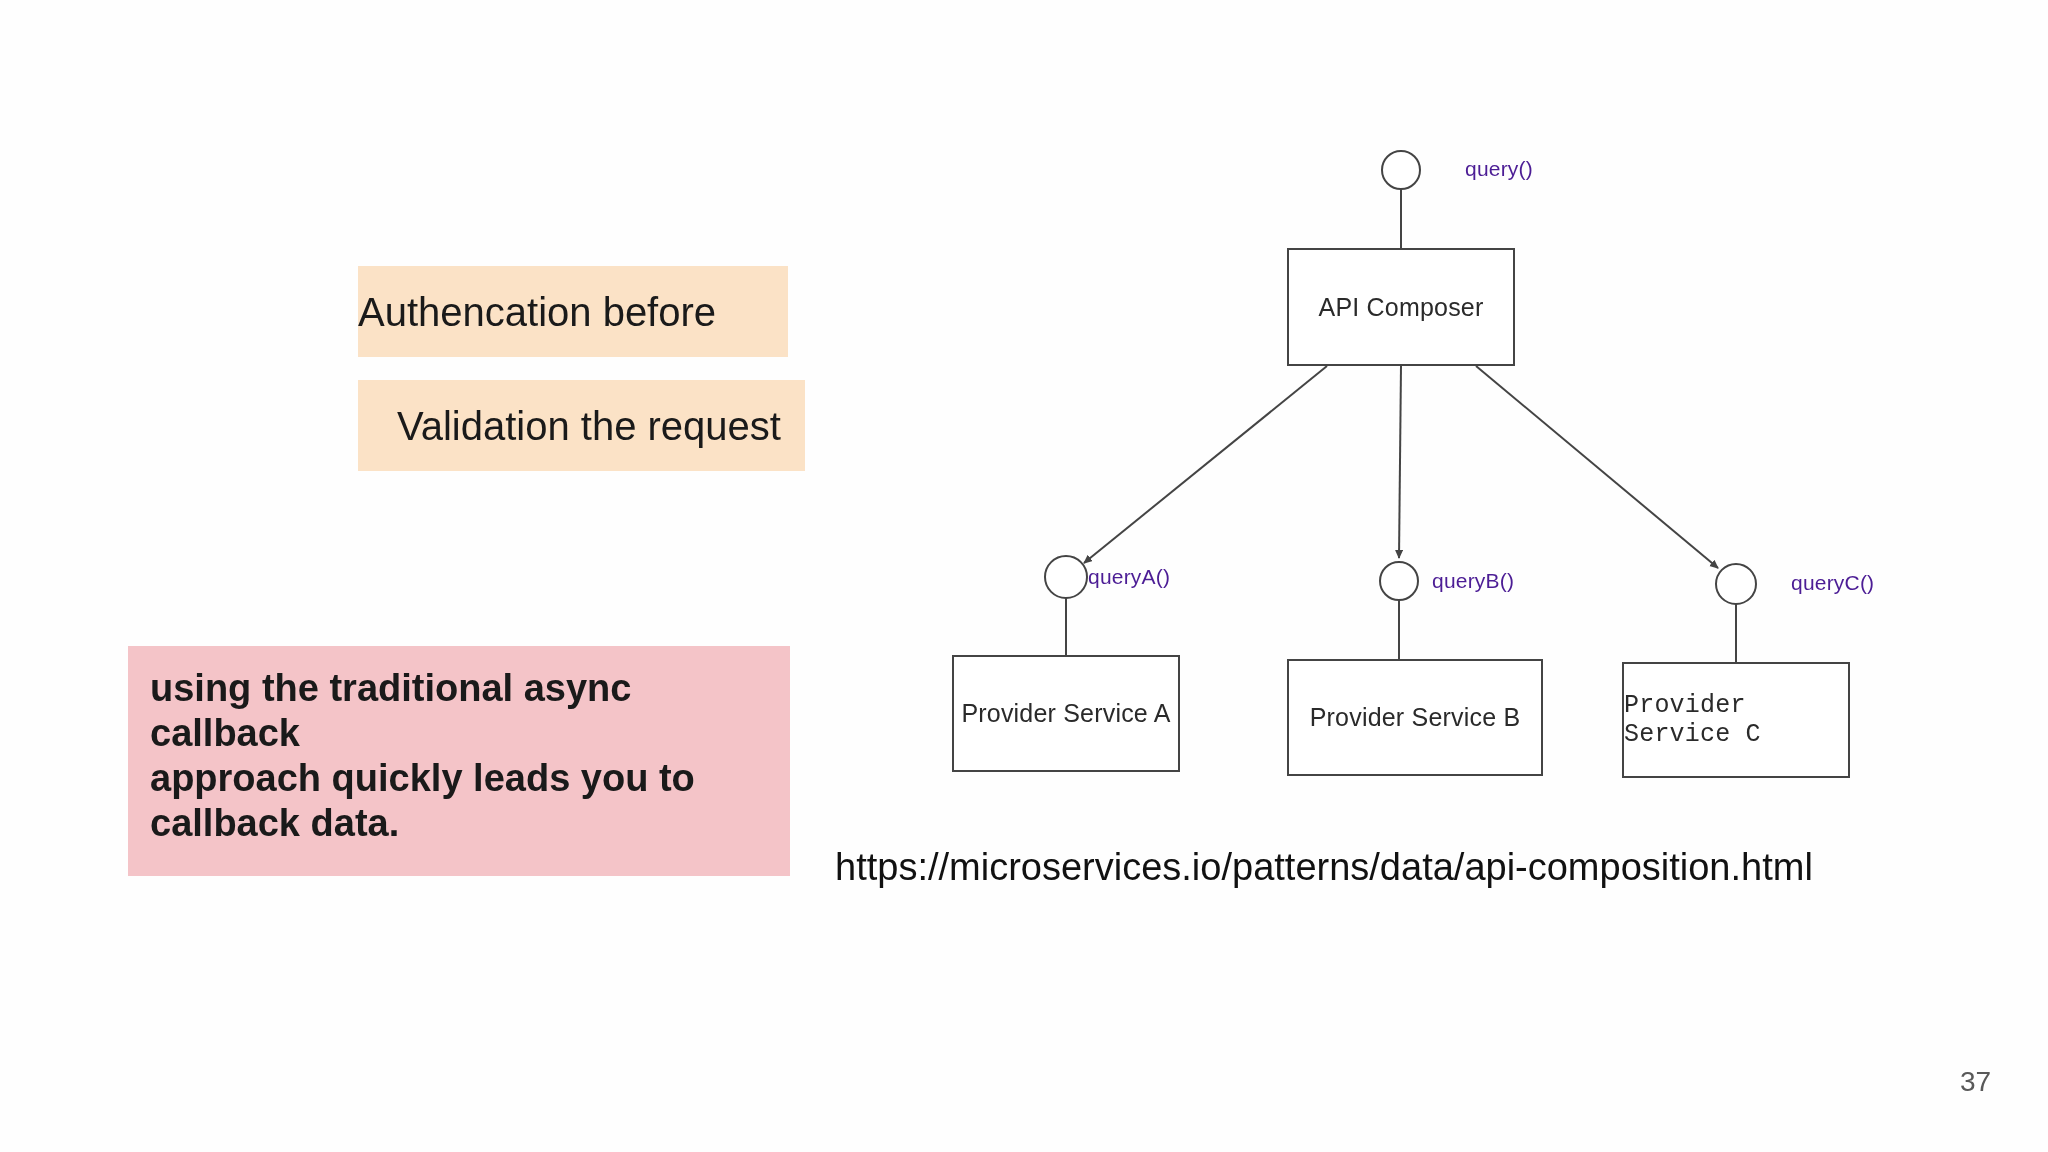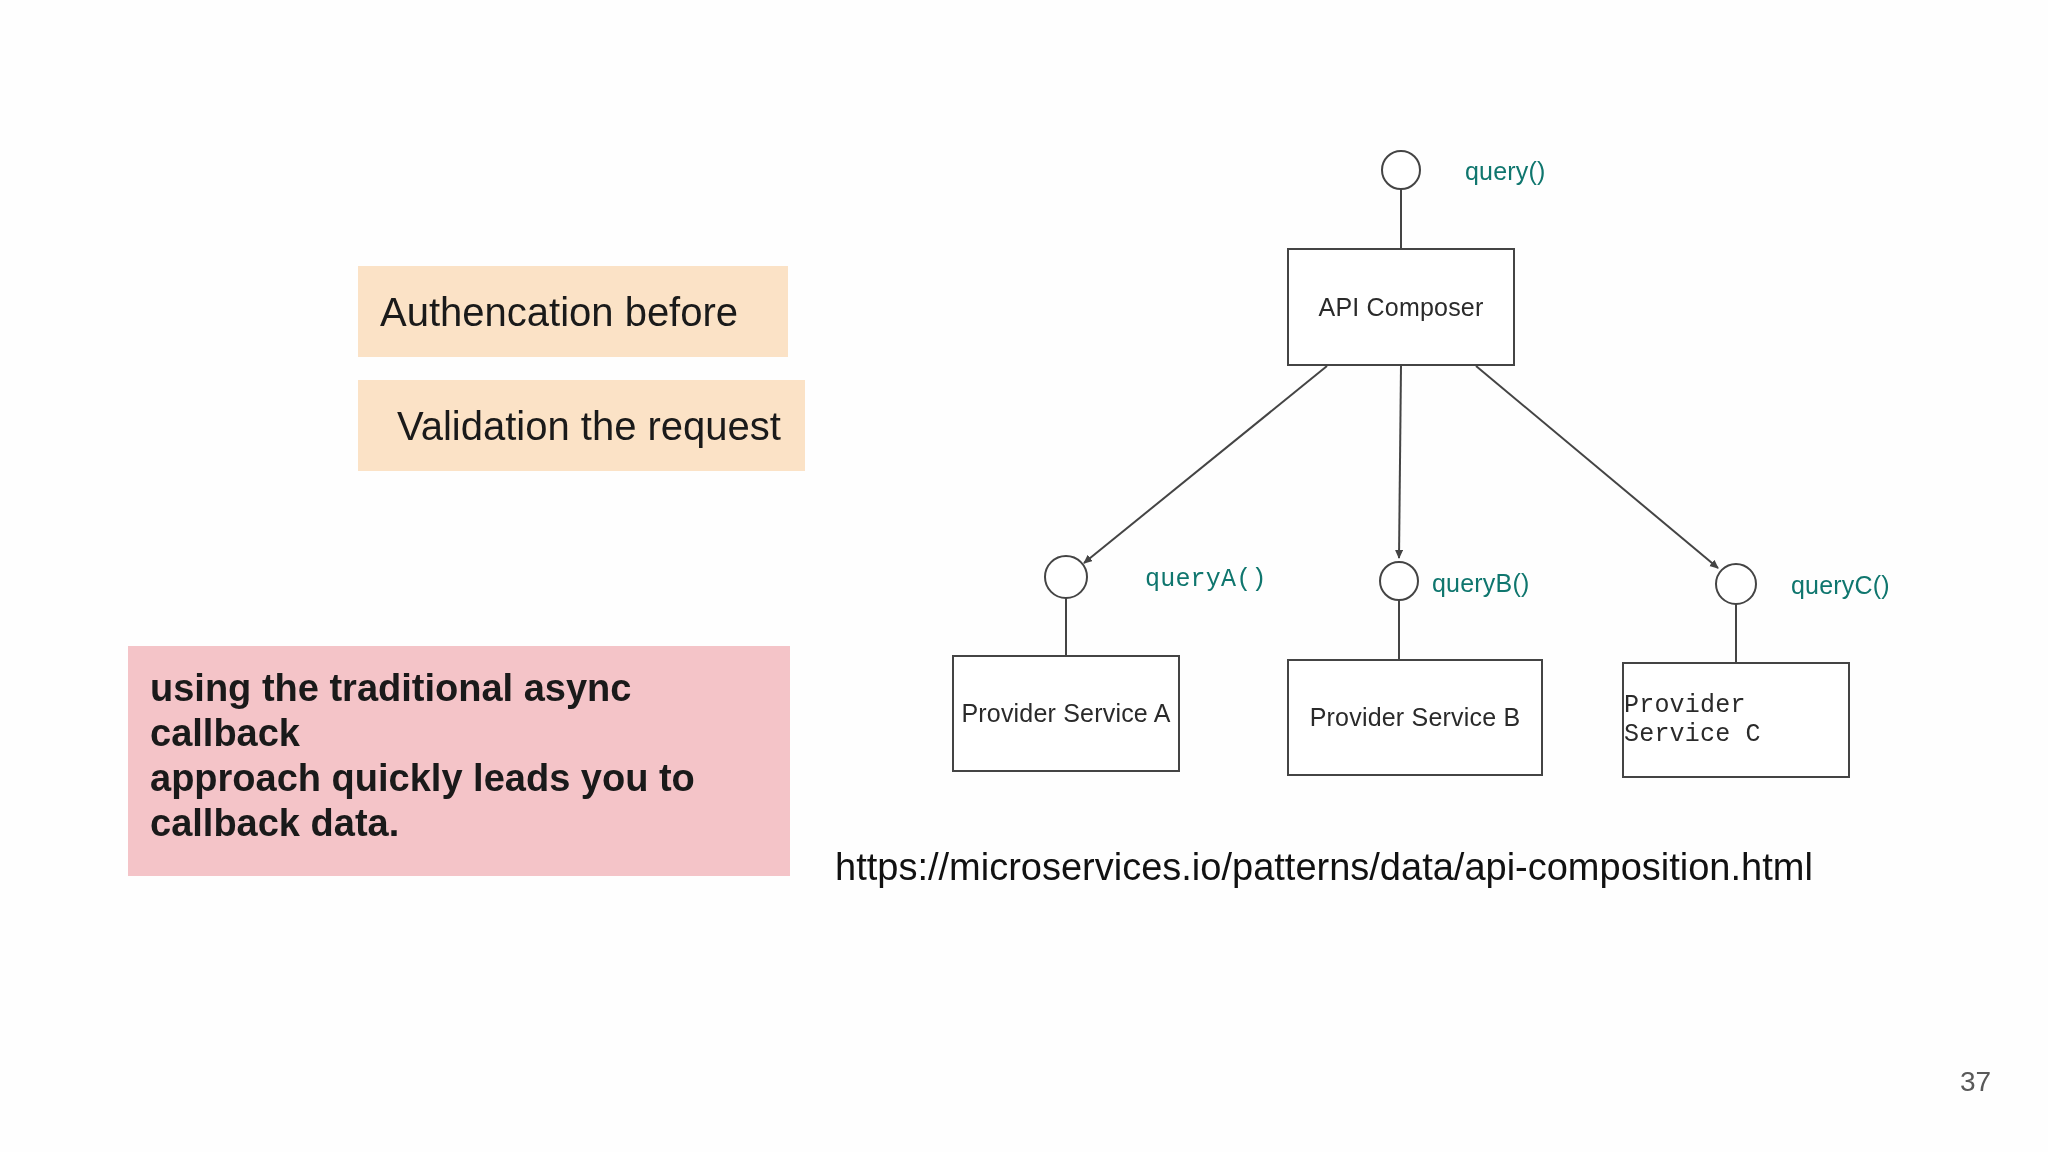--- a/index.html
+++ b/index.html
@@ -15,21 +15,21 @@
 
   
   .note{
     position:absolute;
     display:flex;align-items:center;
     font-size:40px;line-height:1.15;
     color:#1a1a1a;
   }
   .note-orange{background:#fbe2c6;}
   .note-pink{background:#f4c4c8;font-weight:bold;}
-  #note1{left:358px;top:266px;width:430px;height:91px;padding-left:22px;box-sizing:border-box;}
+  #note1{left:358px;top:266px;width:430px;height:91px;box-sizing:border-box;}
   #note2{left:358px;top:380px;width:447px;height:91px;padding-left:39px;box-sizing:border-box;}
   #note3{
     left:128px;top:646px;width:662px;height:230px;
     display:block;box-sizing:border-box;
     padding:20px 10px 0 22px;
     font-size:38px;line-height:45px;
   }
   #note3 .line{display:block;}
 
   
@@ -43,26 +43,26 @@
     box-sizing:border-box;
     letter-spacing:0.2px;
   }
   #composer-box{left:1287px;top:248px;width:228px;height:118px;}
   #service-a-box{left:952px;top:655px;width:228px;height:117px;}
   #service-b-box{left:1287px;top:659px;width:256px;height:117px;}
   #service-c-box{left:1622px;top:662px;width:228px;height:116px;font-family:Liberation Mono, monospace;}
 
   .op-label{
     position:absolute;
-    font-size:25px;color:#0f766e;
+    font-size:21px;color:#4c1d95;
     white-space:nowrap;
     letter-spacing:0.2px;
   }
   #query-label{left:1465px;top:157px;}
-  #querya-label{left:1145px;top:565px;font-family:Liberation Mono, monospace;}
+  #querya-label{left:1088px;top:565px;}
   #queryb-label{left:1432px;top:569px;}
   #queryc-label{left:1791px;top:571px;}
 
   
   .source-url{
     position:absolute;
     left:835px;top:846px;
     font-size:38px;color:#111111;
     white-space:nowrap;
   }

